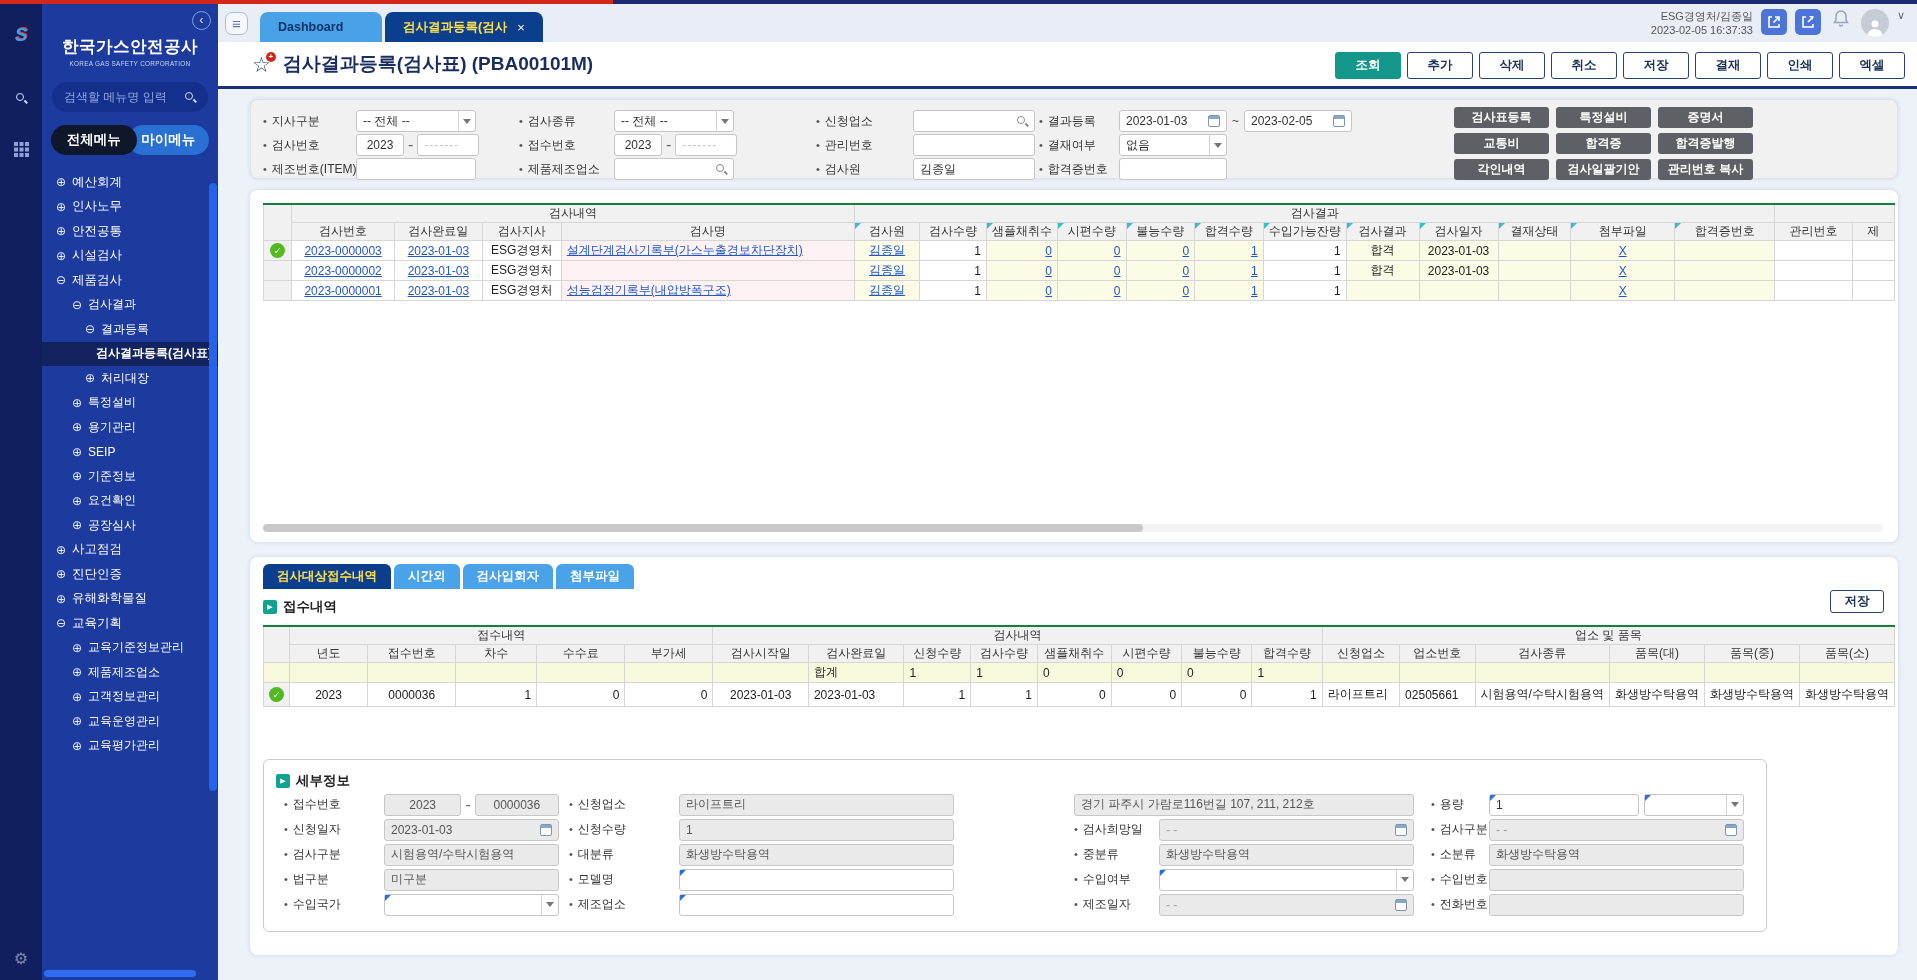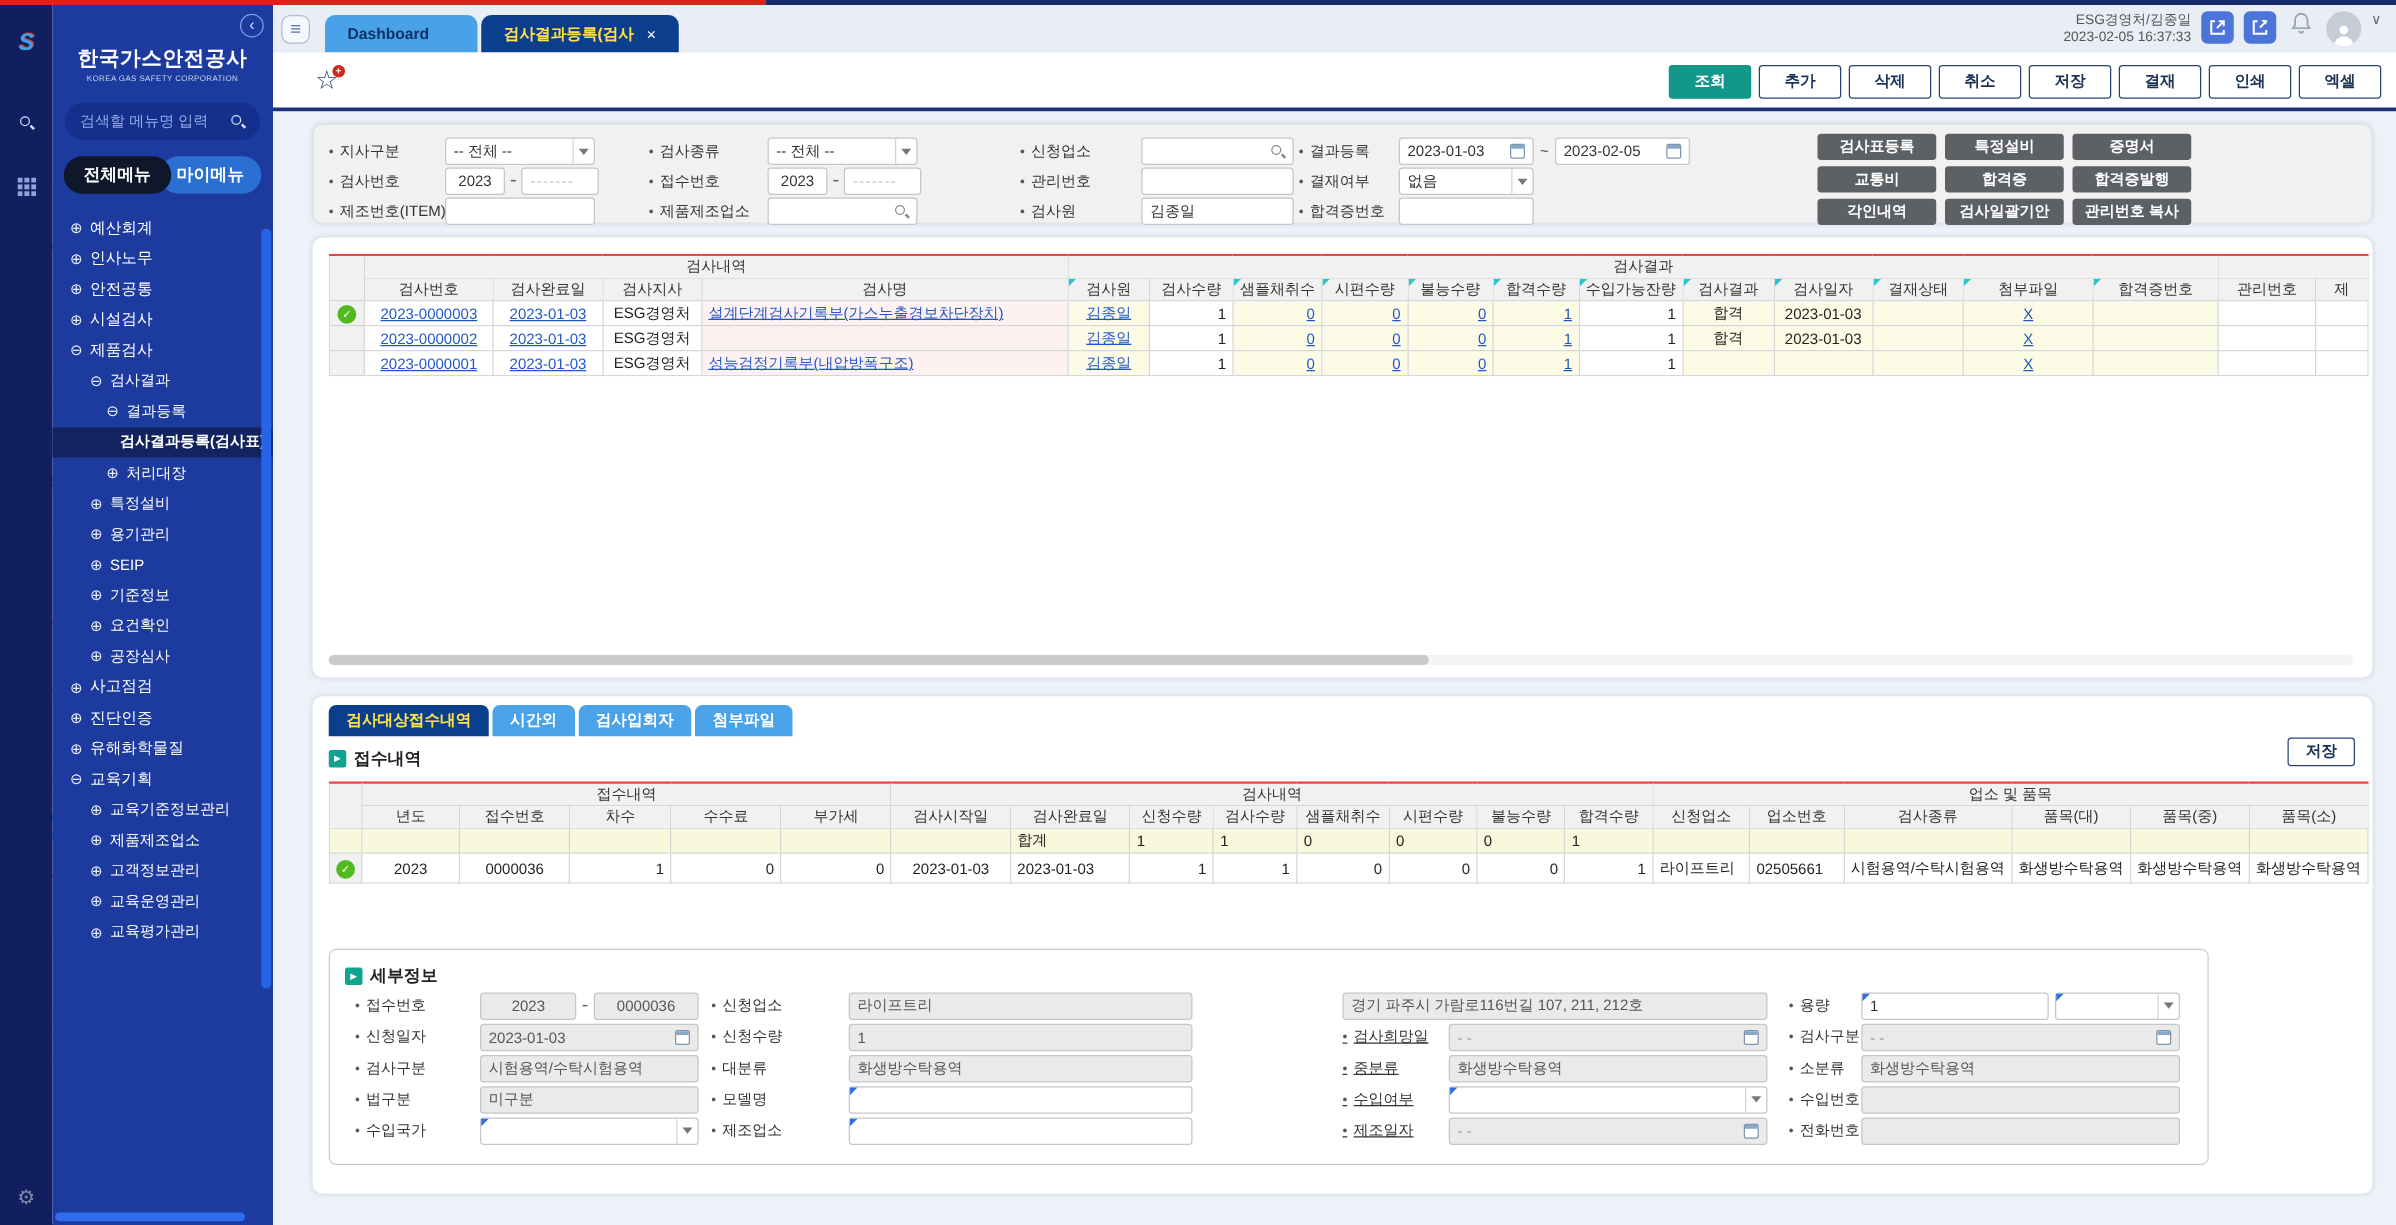--- a/index.html
+++ b/index.html
@@ -87,21 +87,21 @@
 .tilde { margin:0 5px; color:#444; font-size:12px; }
 .quick { position:absolute; left:1203px; top:7px; display:grid; grid-template-columns:repeat(3,95px); gap:5px 7px; }
 .qbtn { height:21px; background:#5d6165; border-radius:3px; color:#fff; font-size:12px; font-weight:bold; display:flex; align-items:center; justify-content:center; cursor:pointer; white-space:nowrap; }
 
 
 .grid-card { position:relative; margin-top:11px; height:352px; background:#fff; border-radius:8px; box-shadow:0 0 4px rgba(120,130,160,.25); padding:13px 0 0 13px; }
 .gwrap { width:1632px; overflow:hidden; }
 table.grid { border-collapse:collapse; table-layout:fixed; background:#fff; }
 .grid th, .grid td { border:1px solid #d6d6d6; overflow:hidden; white-space:nowrap; padding:0 5px; font-size:12px; }
 .grid thead th { background:#f1f1f1; font-weight:normal; color:#333; height:17px; text-align:center; position:relative; }
-.grid thead tr.g th { border-top:2px solid #ef4444; height:16px; }
+.grid thead tr.g th { border-top:2px solid #15803d; height:16px; }
 .grid th.mk::before { content:''; position:absolute; left:0; top:0; border-top:6px solid #2fc3c9; border-right:6px solid transparent; }
 .grid td { height:20px; color:#222; }
 .t-sub tr.data td { height:24px; }
 .grid .rowhead { background:#f1f1f1; padding:0; text-align:center; }
 .grid td.ar { text-align:right; } .grid td.ac { text-align:center; } .grid td.al { text-align:left; }
 .grid td.y { background:#fbfbe6; }
 .grid td.pink { background:#fdf1f2; }
 .grid tr.sum td { background:#f8f8dc; font-weight:normal; }
 a.lnk { color:#2257c8; }
 .chk { width:15px; height:15px; border-radius:50%; background:#52b91f; color:#fff; font-size:9px; font-weight:bold; display:inline-flex; align-items:center; justify-content:center; }
@@ -120,21 +120,21 @@
 .save-btn { position:absolute; right:14px; top:33px; width:54px; height:23px; border:1.5px solid #2a4374; border-radius:3px; background:#fff; color:#1c3257; font-weight:bold; font-size:12.5px; display:flex; align-items:center; justify-content:center; cursor:pointer; }
 .subwrap { margin-top:7px; width:1632px; overflow:hidden; }
 
 
 .detail-box { margin-top:52px; width:1504px; border:1px solid #ccc; border-radius:6px; padding:10px 12px 14px; }
 .drow { display:flex; align-items:center; height:25px; }
 .dlabel { font-size:12px; color:#333; white-space:nowrap; }
 .dlabel::before { content:'•'; margin-right:5px; font-size:11px; color:#555; }
 .dl1 { width:100px; margin-left:8px; } .df1 { width:175px; }
 .dl2 { width:110px; margin-left:10px; } .df2 { width:275px; }
-.dl3 { width:85px; margin-left:120px;text-decoration:underline; } .df3 { width:255px; }
+.dl3 { width:85px; margin-left:120px; } .df3 { width:255px; }
 .dl4 { width:58px; margin-left:17px; } .df4 { width:255px; }
 .df-wide { width:340px; margin-left:120px; }
 .edit { position:relative; }
 .edit::before { content:''; position:absolute; left:0; top:0; border-top:6px solid #2f6fde; border-right:6px solid transparent; }
 .dph { color:#999; }
 
 
 .svgic { display:block; }
 </style>
 </head>
@@ -323,20 +323,21 @@
       </div>
       <span class="caret">∨</span>
     </div>
   </div>
 
   <div class="headerbar">
     <div class="star-wrap">
       <span>☆</span>
       <span class="star-badge">+</span>
     </div>
+    <div class="page-title">검사결과등록(검사표) (PBA00101M)</div>
     <div class="actions">
         <div class="abtn primary">조회</div>
         <div class="abtn">추가</div>
         <div class="abtn">삭제</div>
         <div class="abtn">취소</div>
         <div class="abtn">저장</div>
         <div class="abtn">결재</div>
         <div class="abtn">인쇄</div>
         <div class="abtn">엑셀</div>
       </div>

